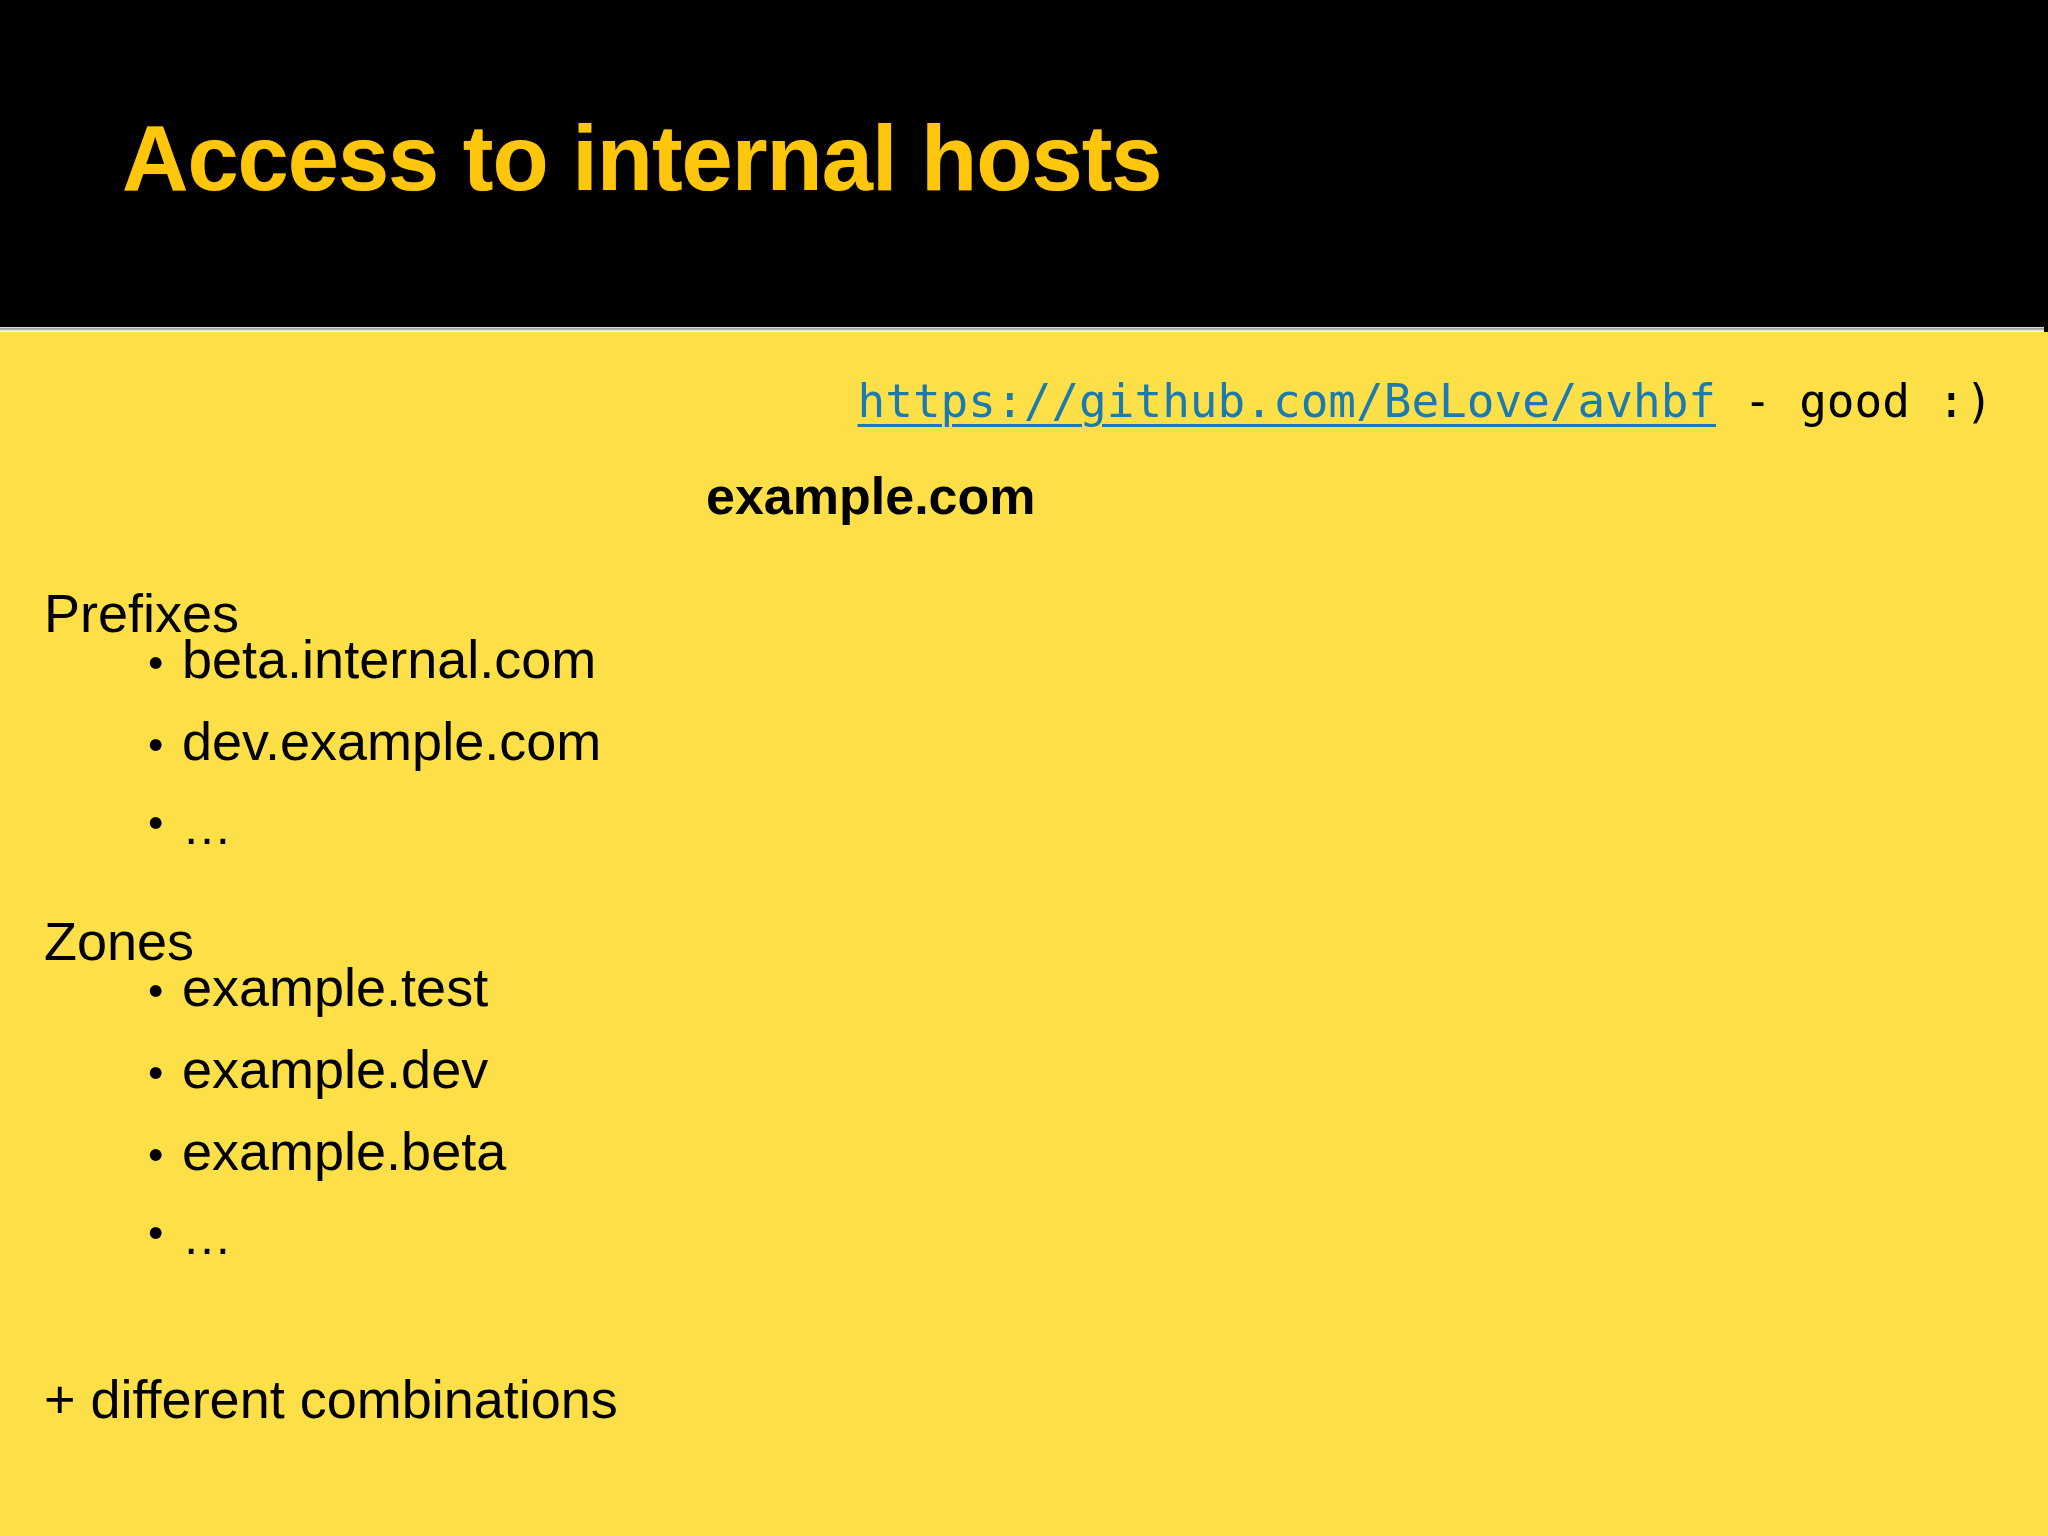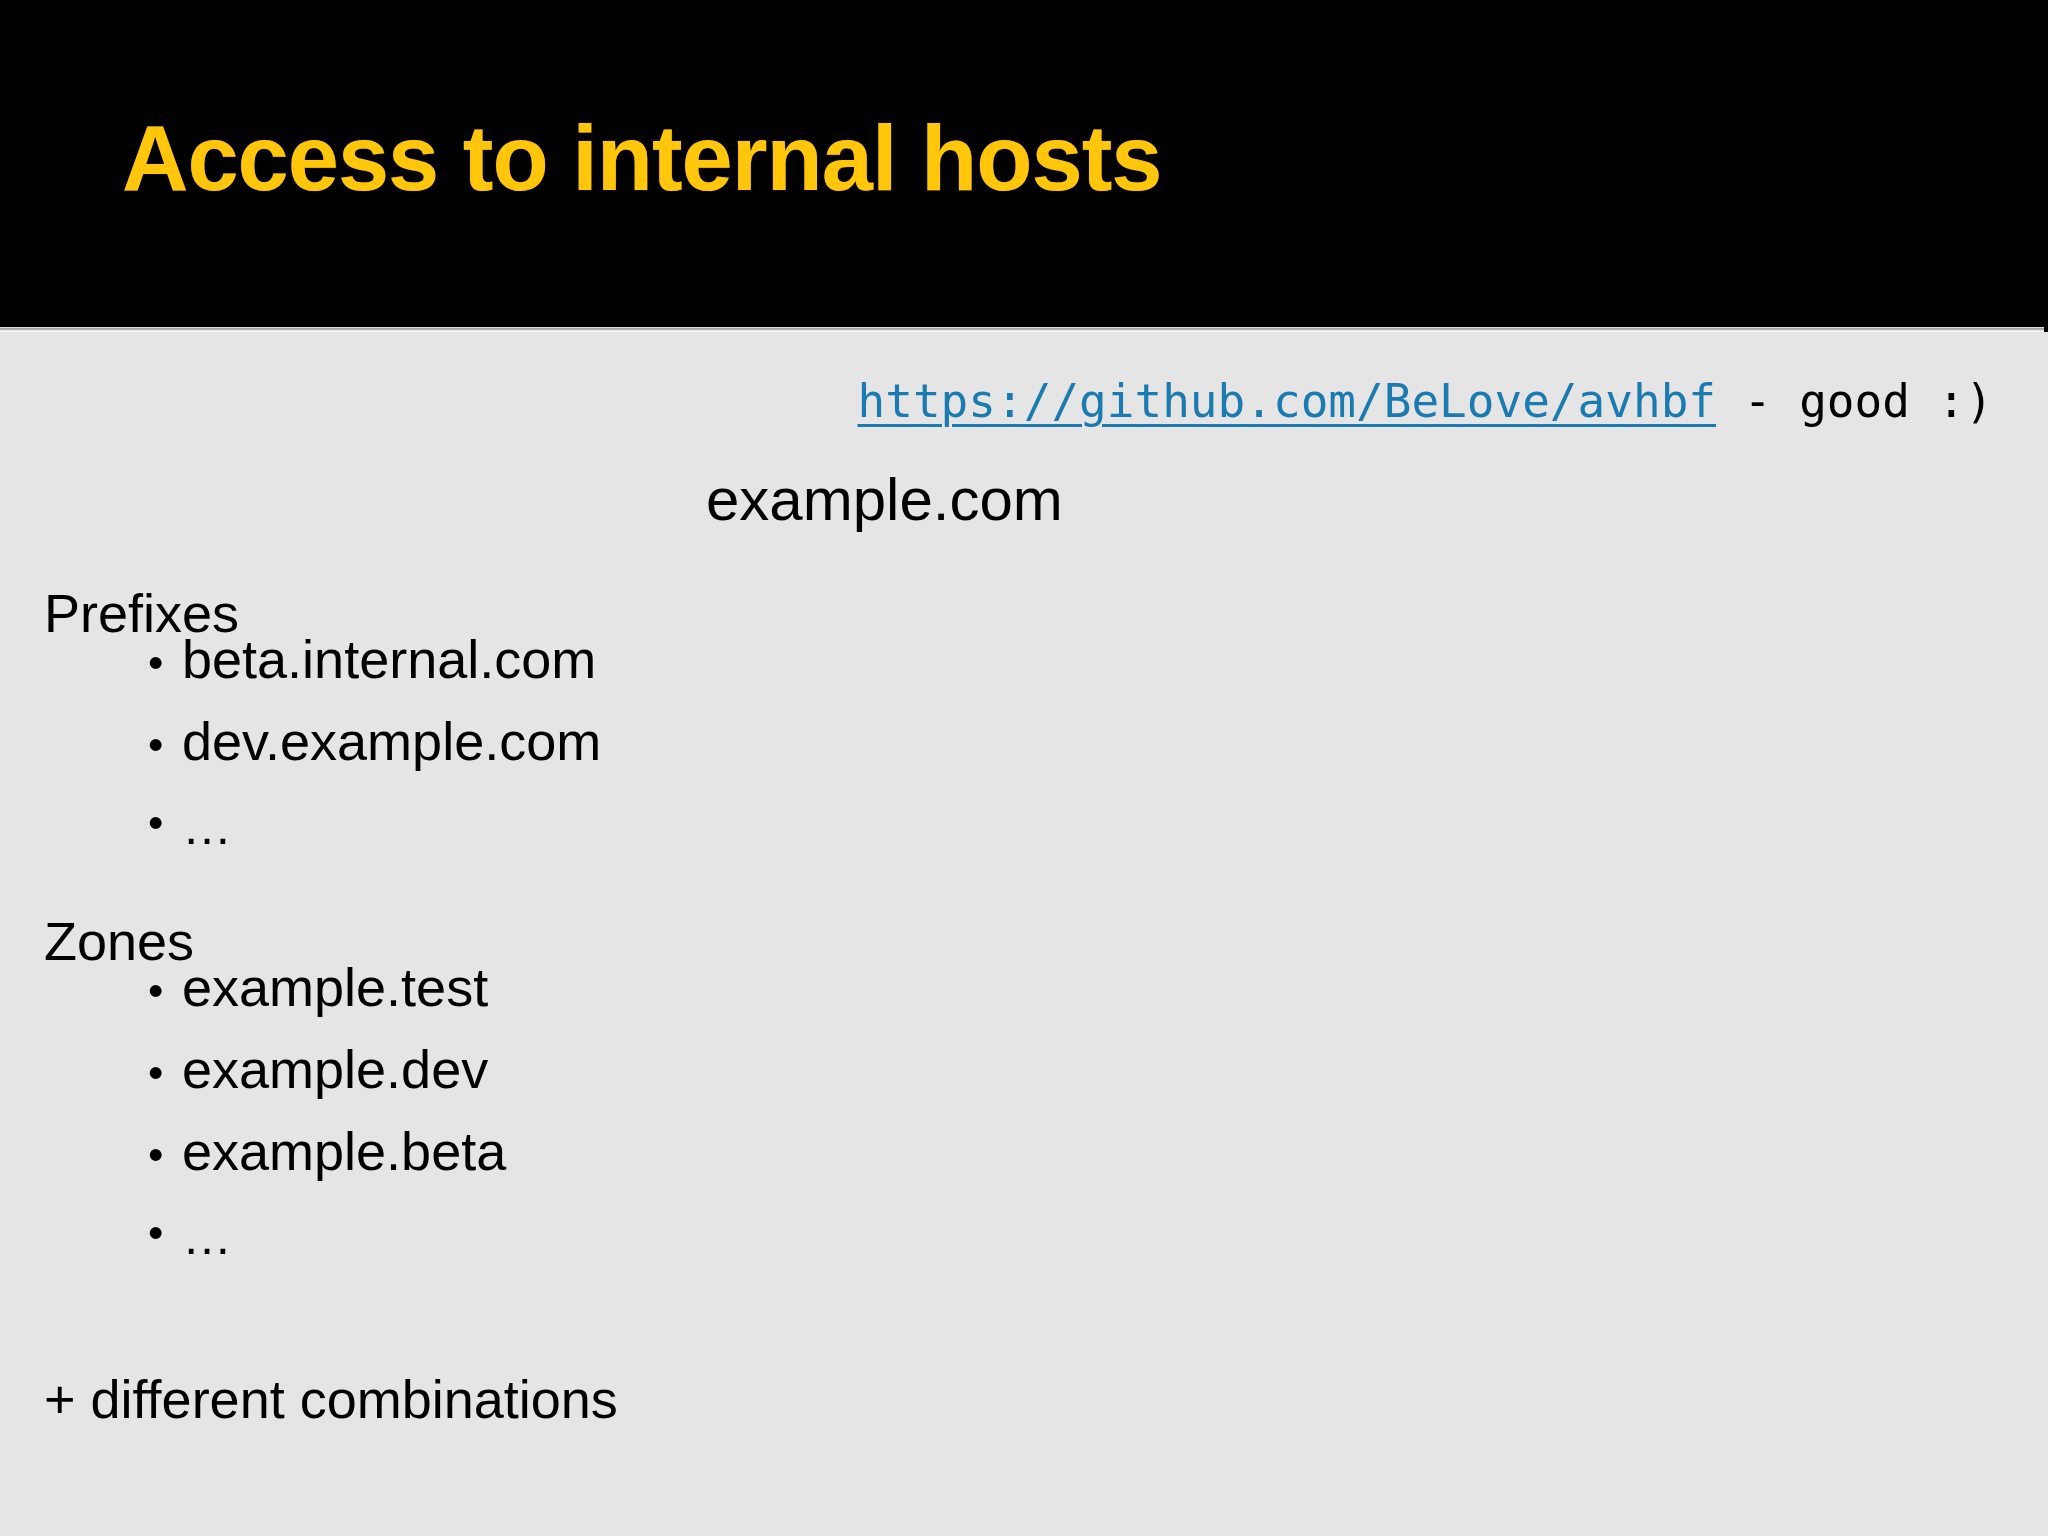--- a/index.html
+++ b/index.html
@@ -58,21 +58,21 @@
                 #ffffff 5px);
   }
 
   
   .body-area {
     position: absolute;
     left: 0;
     top: 332px;
     width: 2048px;
     height: 1204px;
-    background: #e5e5e5;
+    background: #fde047;
   }
 
   
   .url-line {
     position: absolute;
     right: 55px;
     top: 46px;
     font-family: "DejaVu Sans Mono", "Liberation Mono", monospace;
     font-size: 46px;
     line-height: 1.0;
@@ -88,22 +88,22 @@
   .url-suffix {
     color: #000000;
   }
 
   
   .domain-heading {
     position: absolute;
     left: 706px;
     top: 138px;
     font-family: "Liberation Sans", "DejaVu Sans", sans-serif;
-    font-size: 60px;
-    font-weight: normal;
+    font-size: 52px;
+    font-weight: bold;
     color: #000000;
     line-height: 1.0;
     white-space: nowrap;
   }
 
   
   .section-heading {
     position: absolute;
     left: 44px;
     font-family: "Liberation Sans", "DejaVu Sans", sans-serif;

